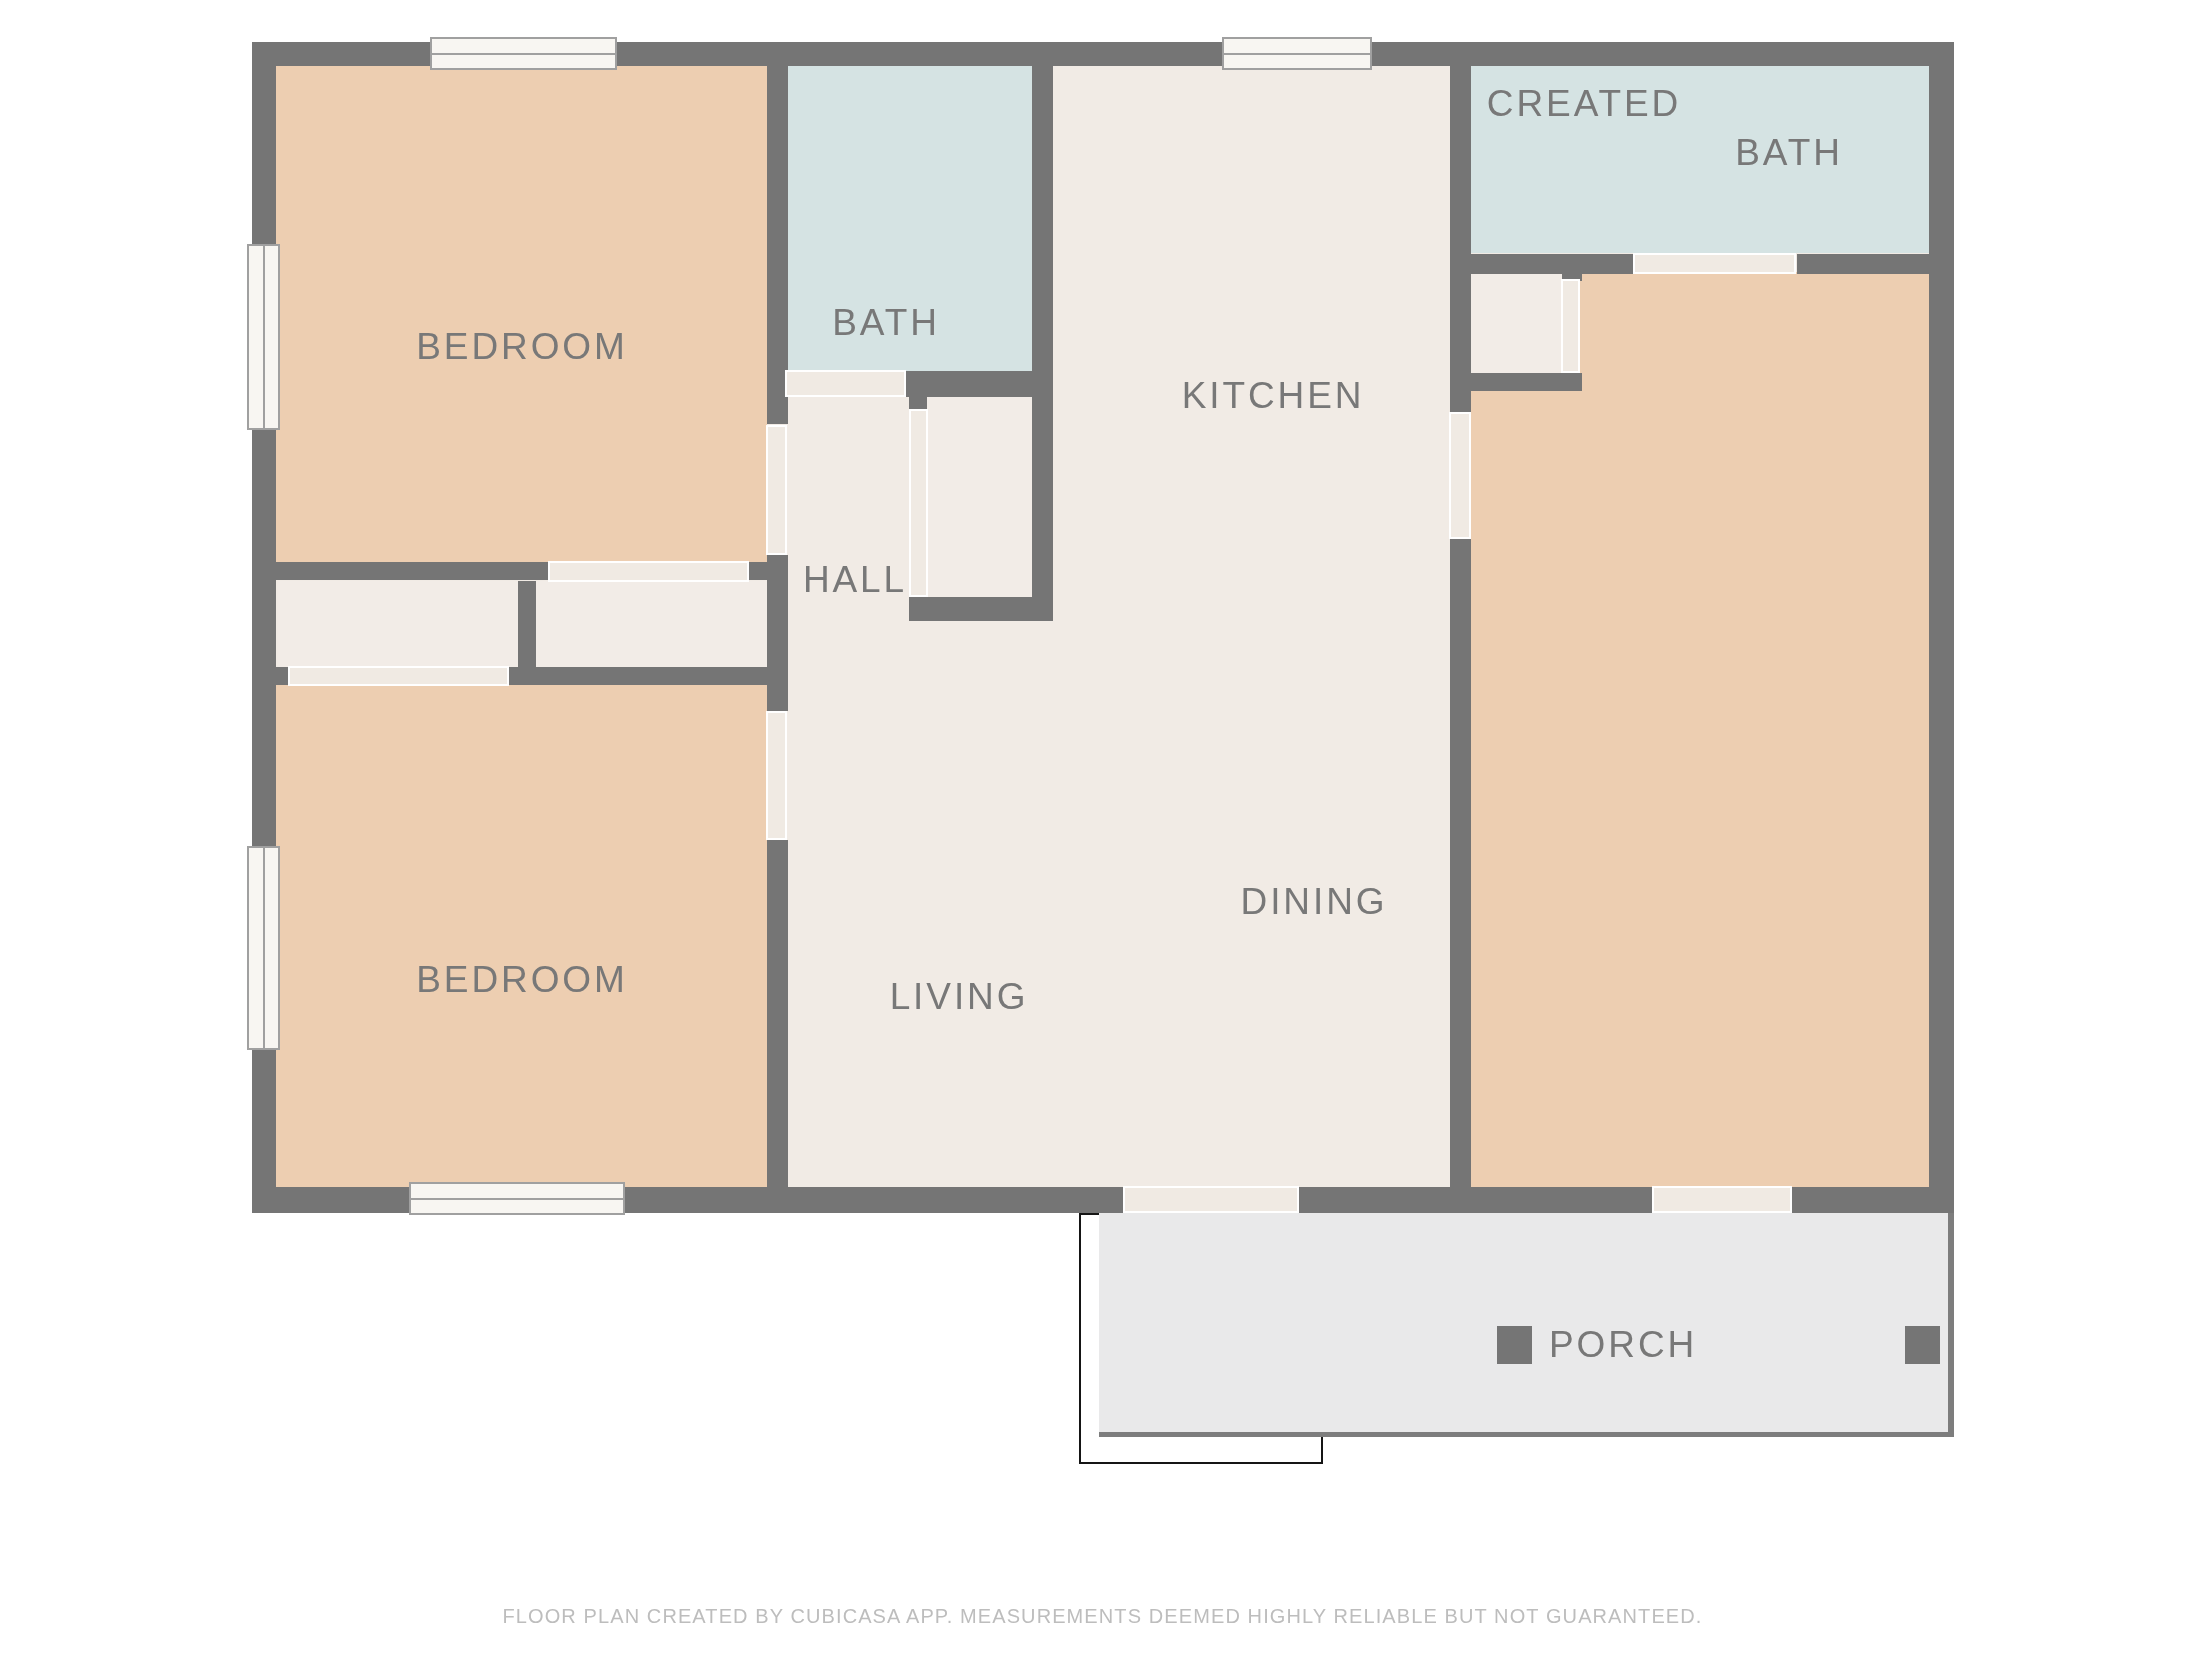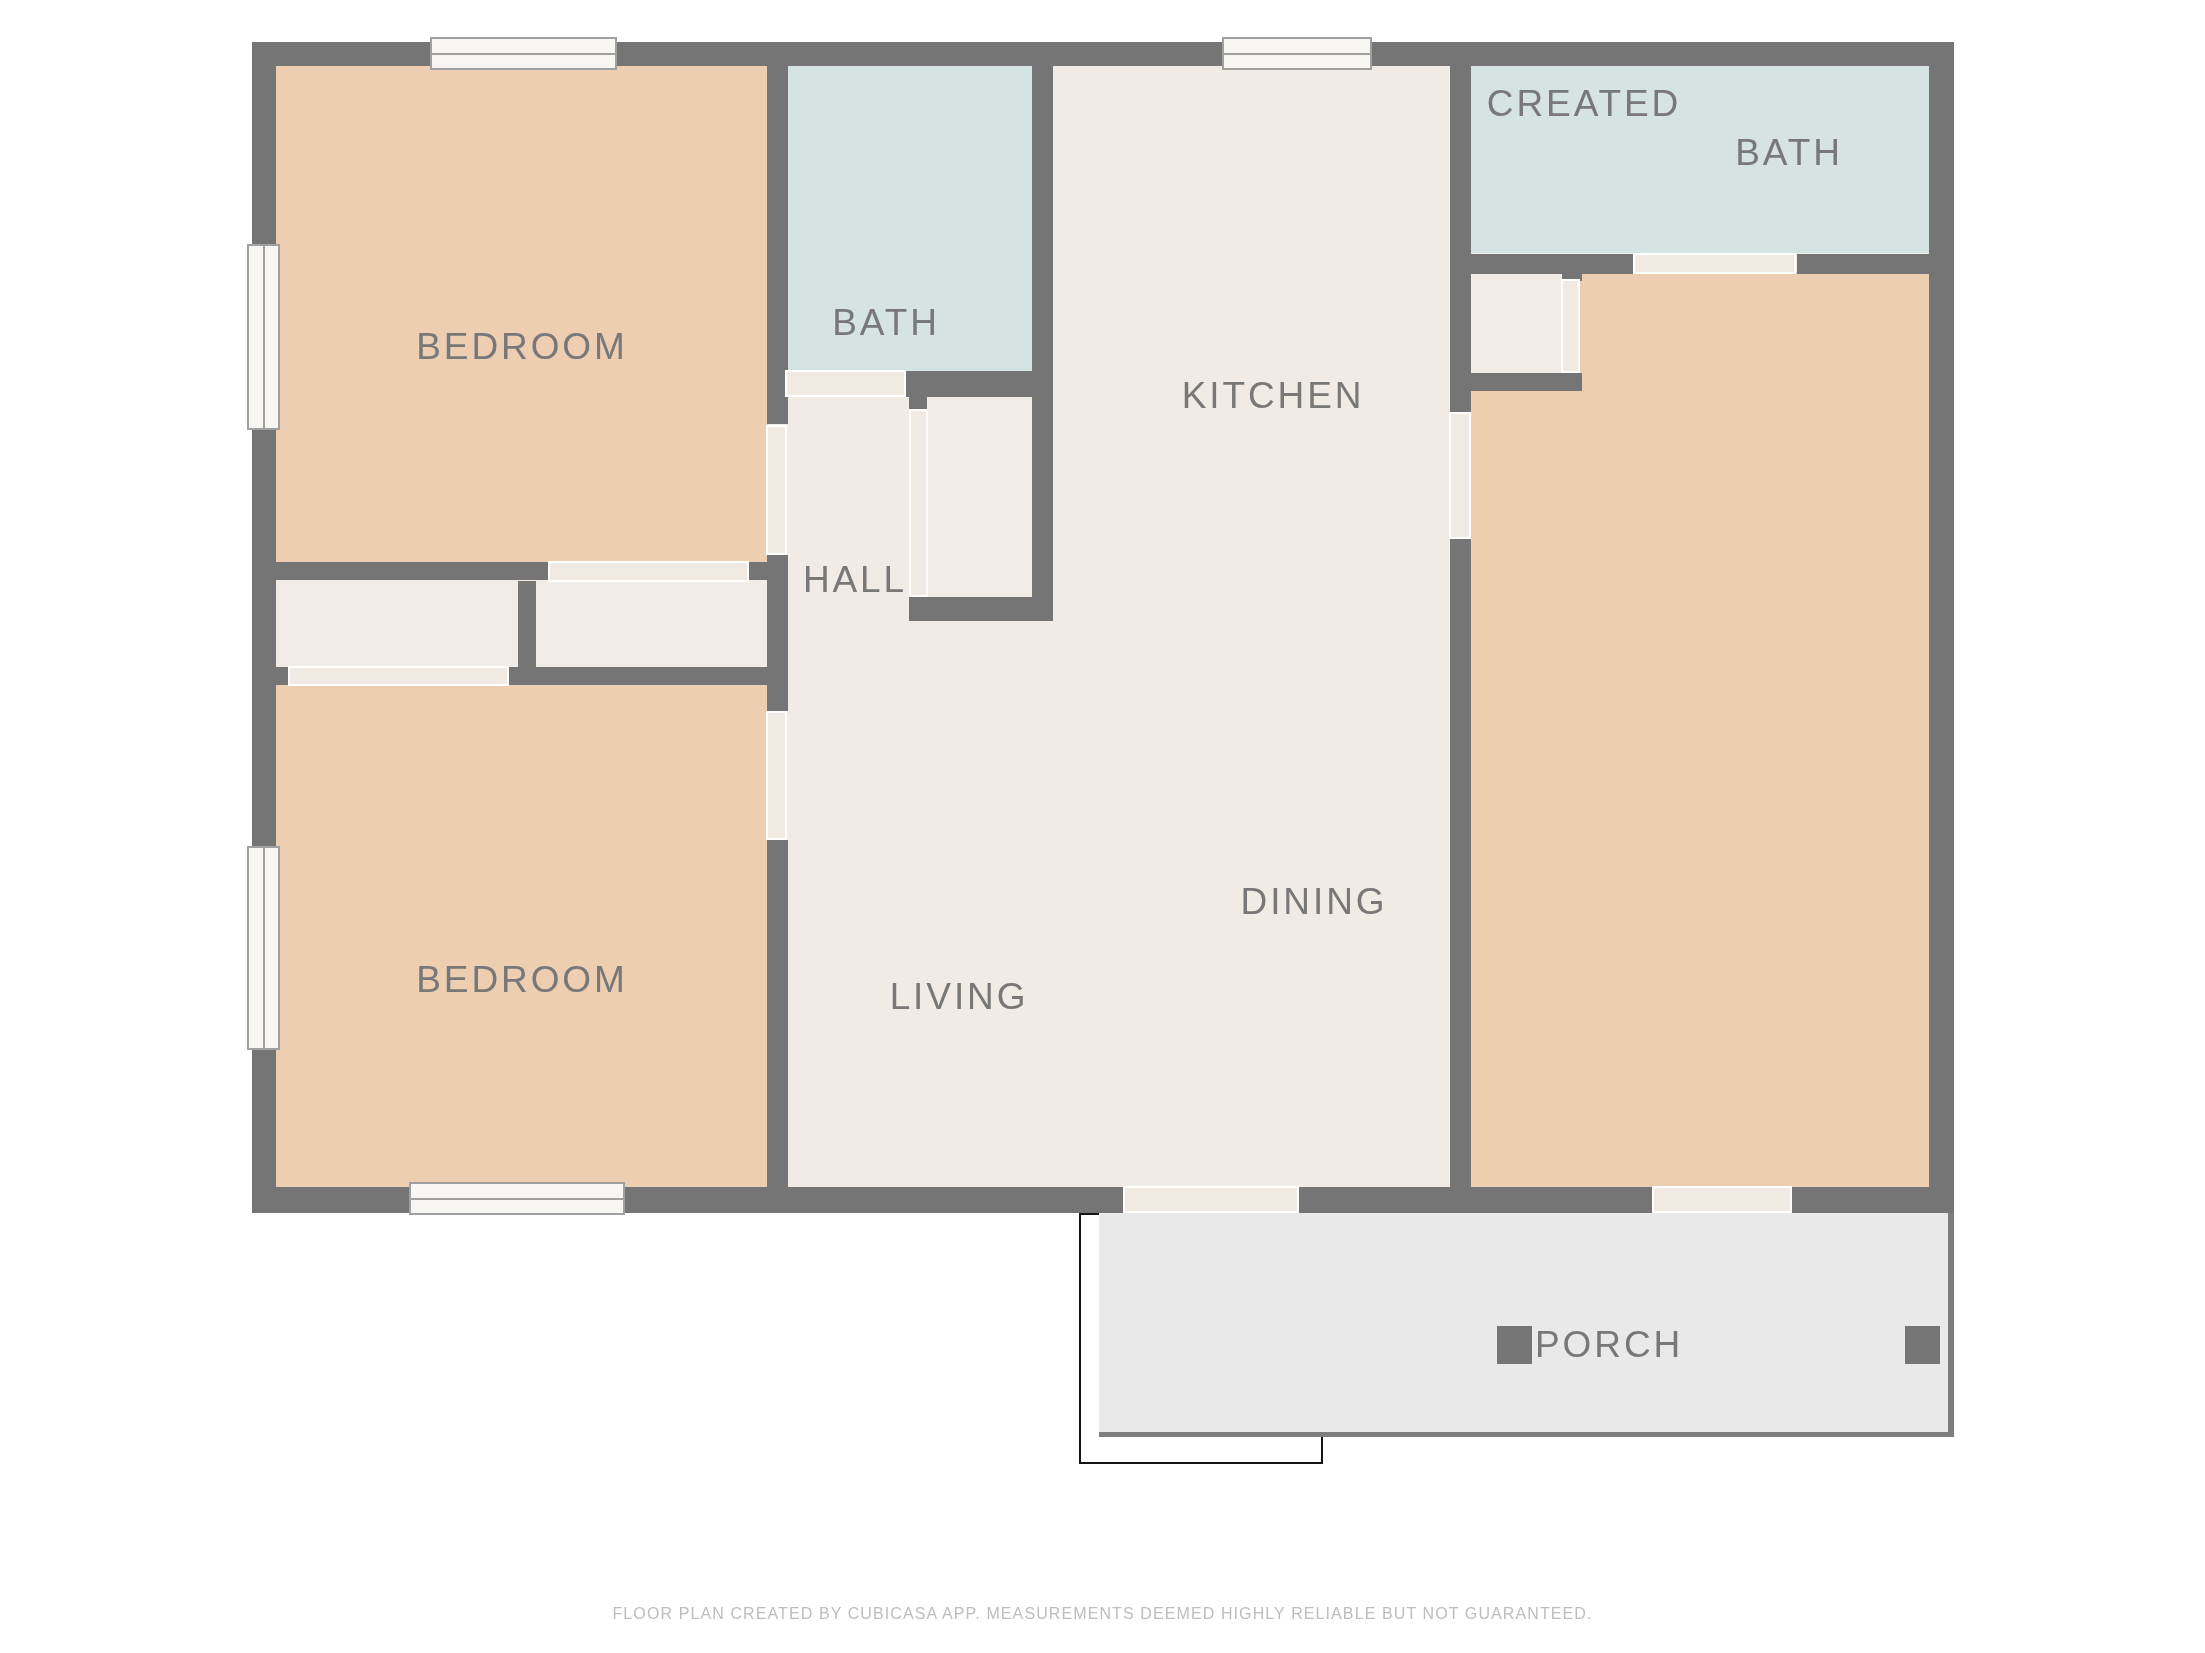--- a/index.html
+++ b/index.html
@@ -22,28 +22,28 @@
   .win-h::after{left:0;right:0;top:50%;height:2.2px;margin-top:-0.7px;}
   .win-v::after{top:0;bottom:0;left:50%;width:2.2px;margin-left:-0.7px;}
   .porch{background:var(--c-porch);border-bottom:5.9px solid var(--c-porch_border);border-right:6.6px solid var(--c-porch_border);z-index:3;}
   .step{border:2.2px solid var(--c-step);background:transparent;z-index:1;}
   .room-label{
     position:absolute;transform:translate(-50%,-50%);
     color:var(--c-label);font-size:37px;letter-spacing:2.9px;
     white-space:nowrap;z-index:10;
   }
   .porch-label-row{
-    position:absolute;display:flex;align-items:center;gap:3px;
+    position:absolute;display:flex;align-items:center;gap:17px;
     z-index:10;
     text-align:right;
   }
   .post{background:var(--c-post);z-index:10;}
   .footer{
     position:absolute;left:0;width:100%;text-align:center;
-    color:var(--c-footer);font-size:16px;letter-spacing:1.1px;
+    color:var(--c-footer);font-size:20px;letter-spacing:1.1px;
     z-index:10;white-space:nowrap;
   }
 </style>
 </head>
 <body>
 
 <div id="canvas">
 
   <div class="abs room" style="left:276px;top:65px;width:1653px;height:1122px;z-index:1"></div>
 

